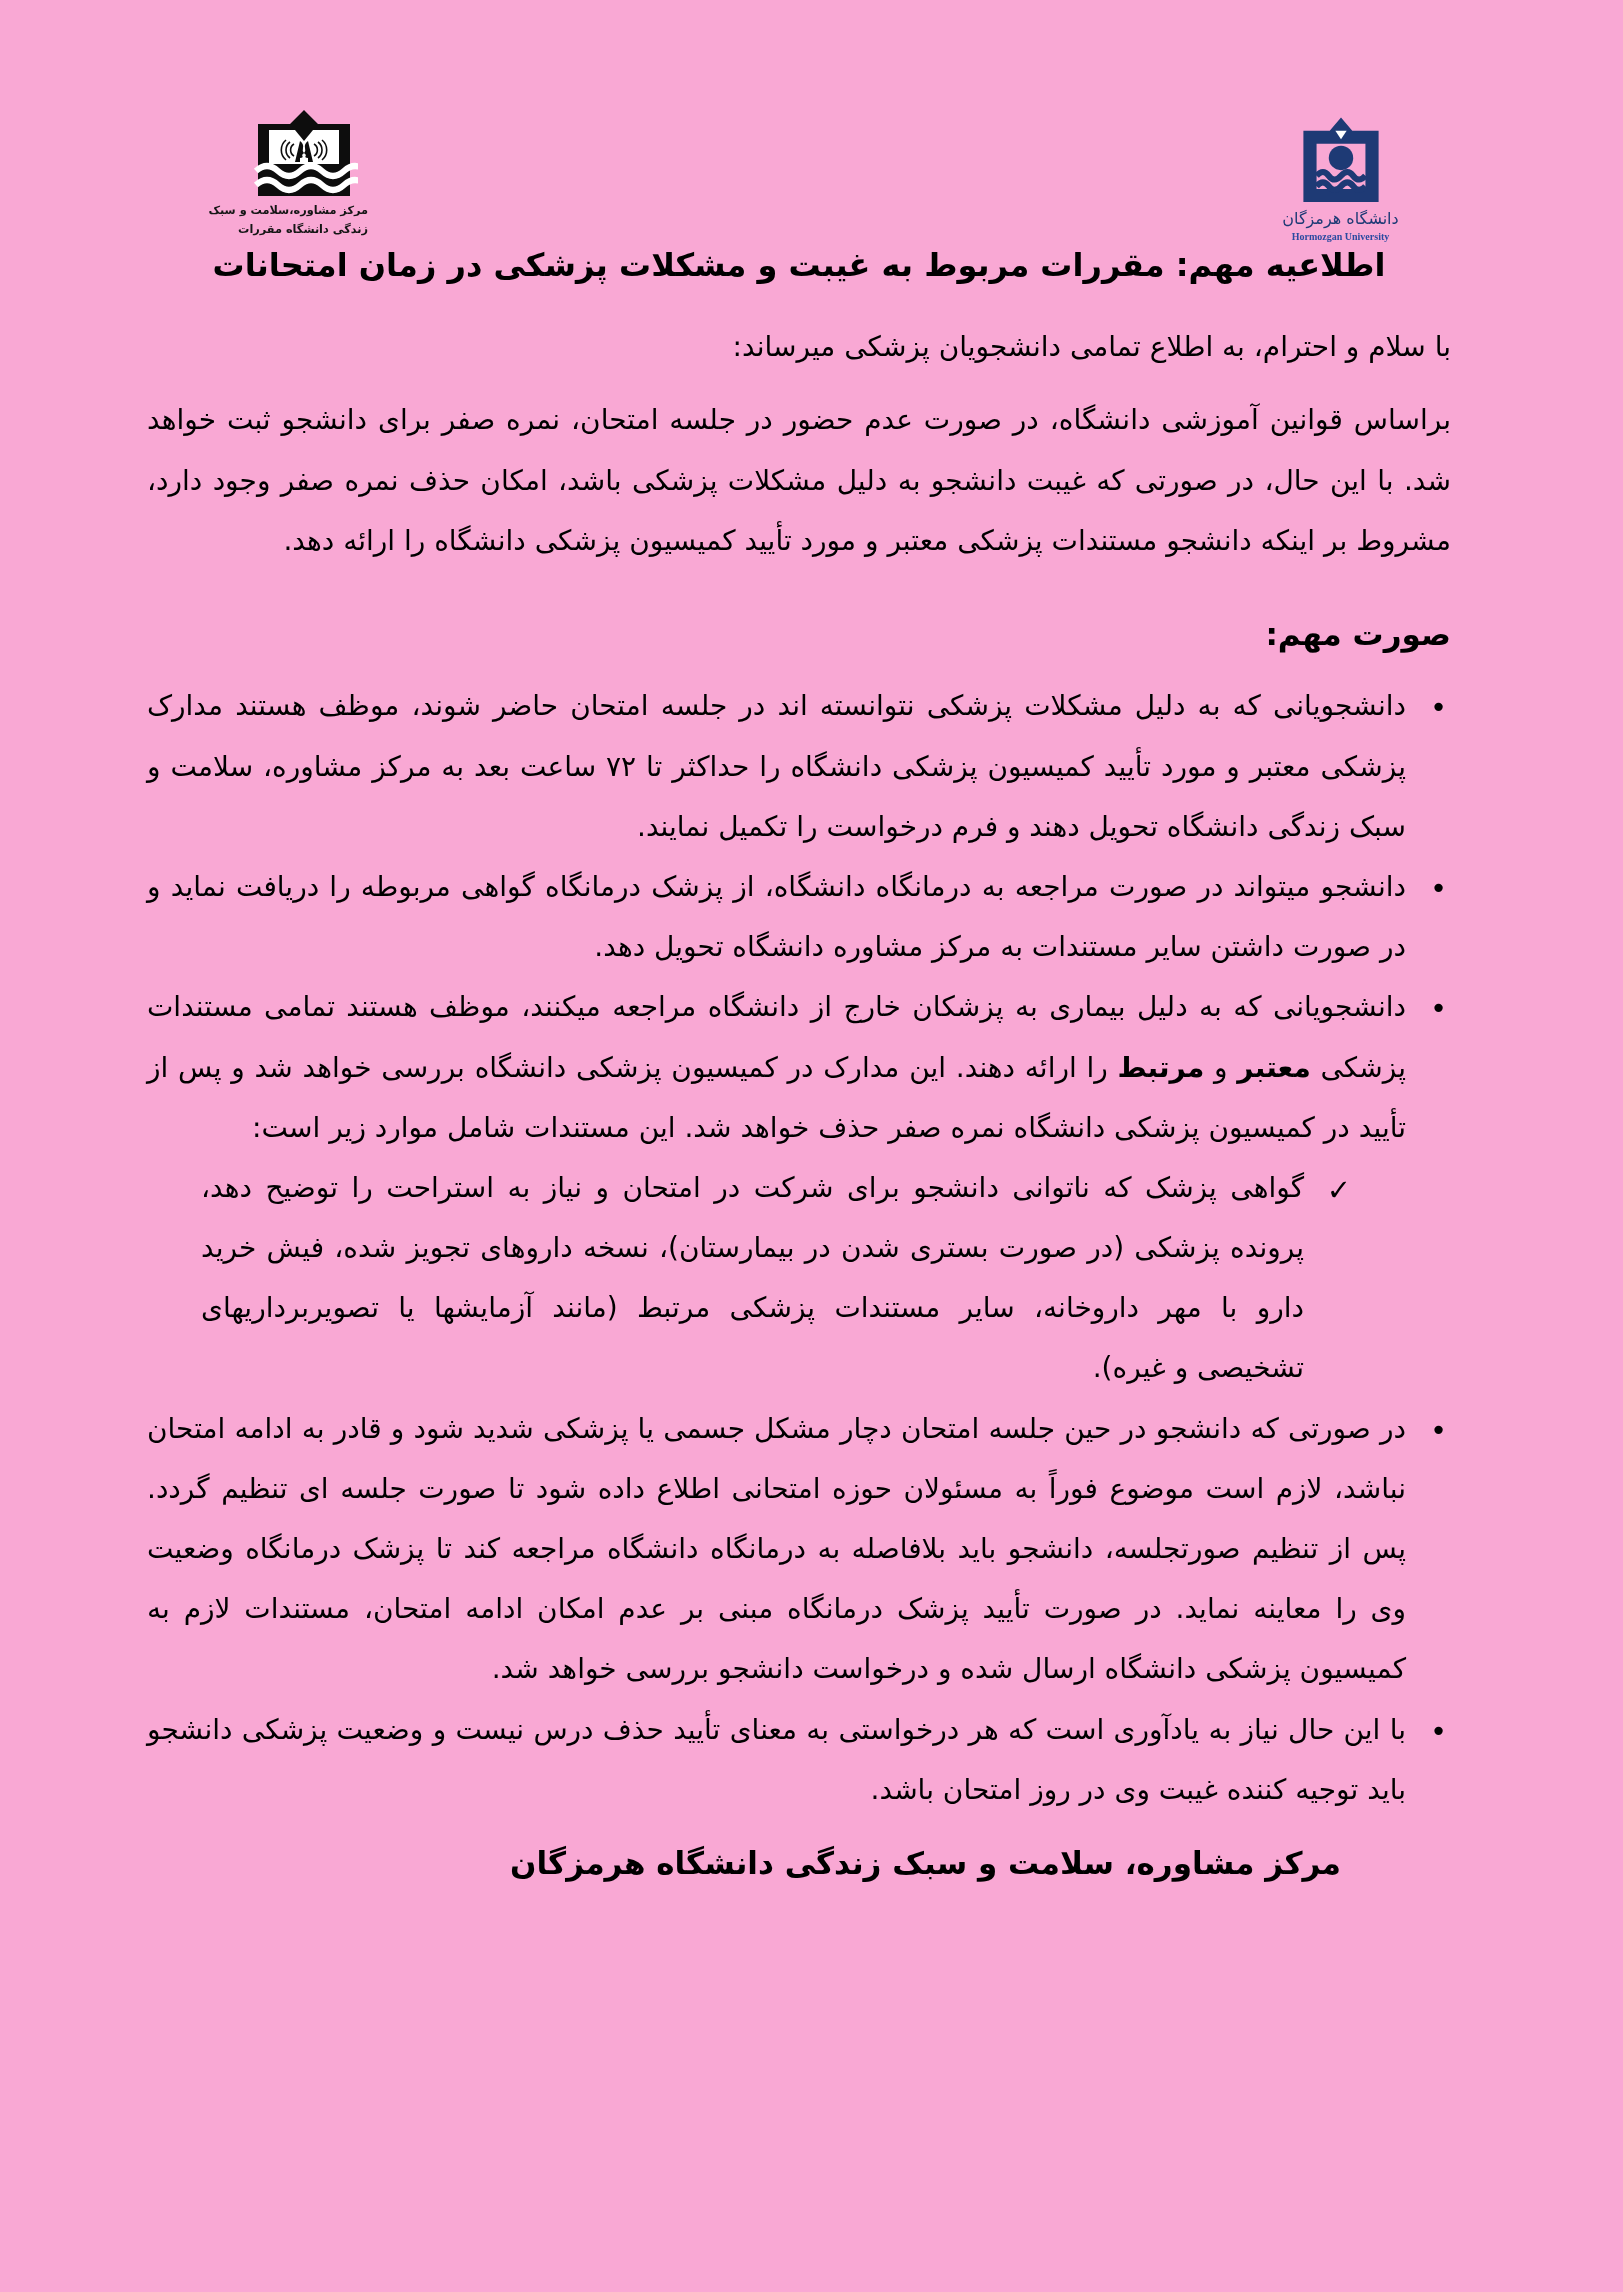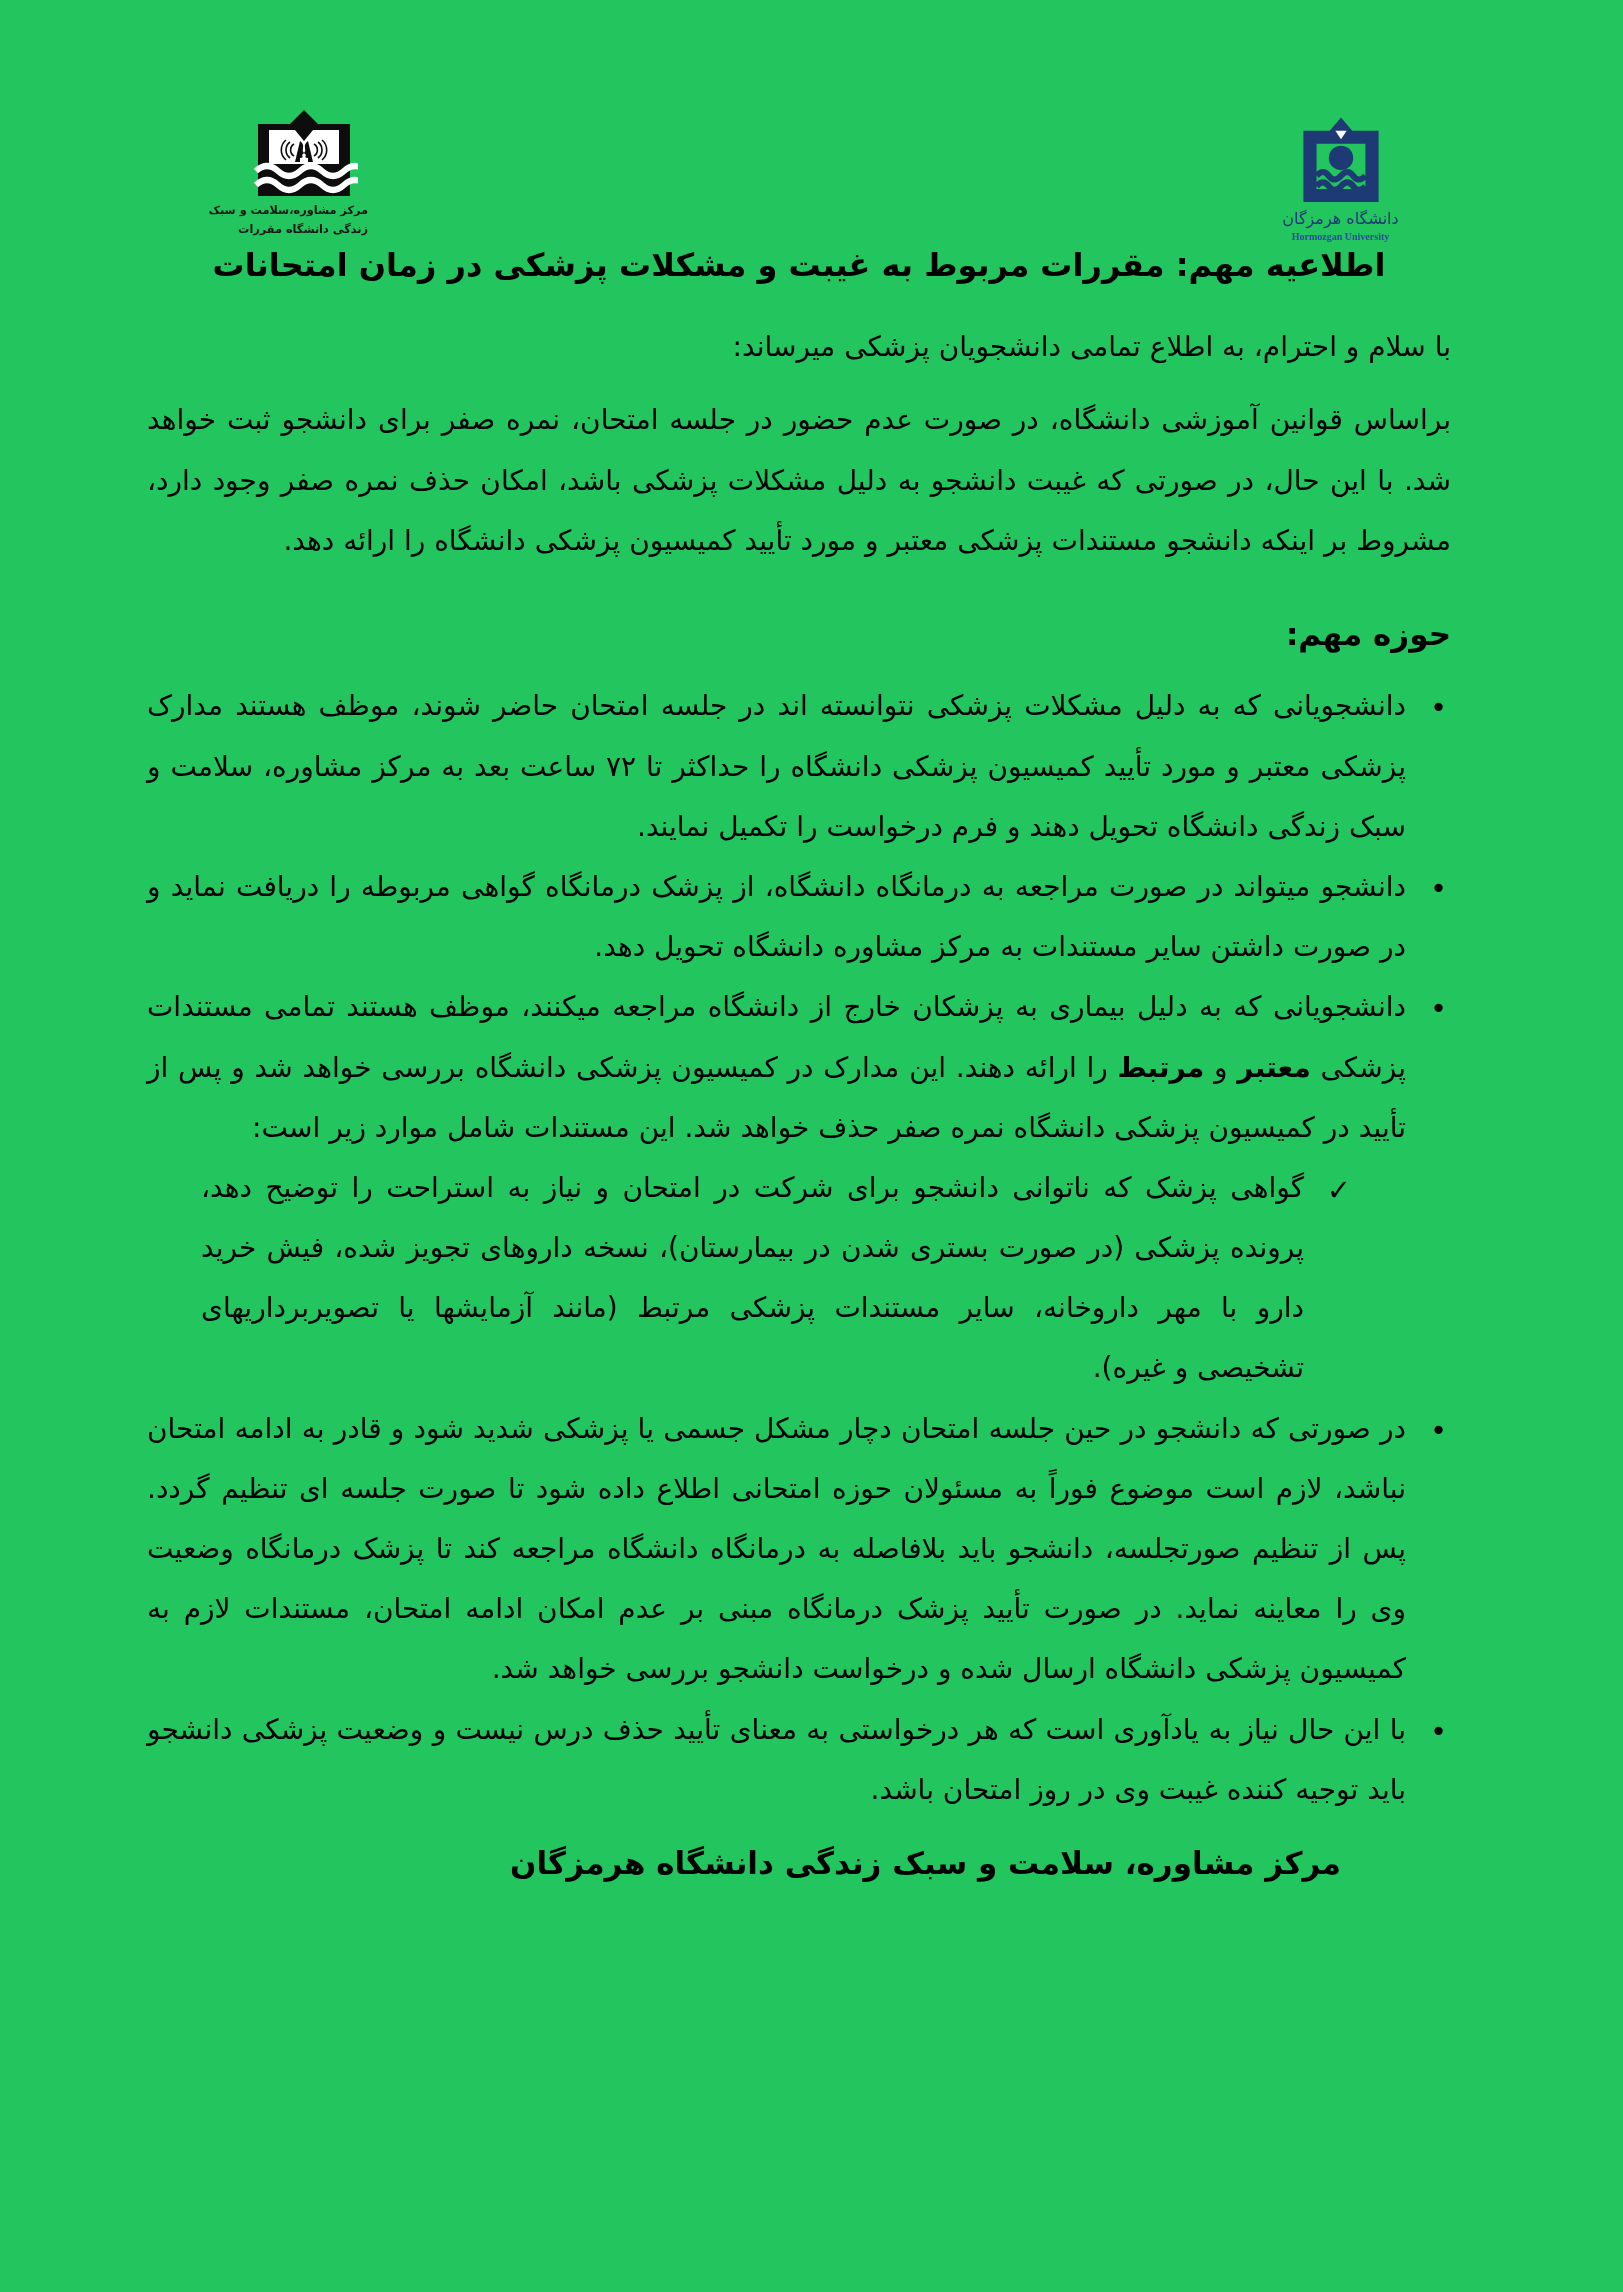--- a/index.html
+++ b/index.html
@@ -1,20 +1,20 @@
 <!DOCTYPE html>
 <html lang="fa" dir="rtl"><head>
 <meta charset="utf-8">
 <style>
   html,body{margin:0;padding:0;background:#e8e8e8;}
   .page{
     position:relative;
     width:1623px;height:2293px;
     margin:0 auto;
-    background:#22c55e;
+    background:#f9a8d4;
     overflow:hidden;
     font-family:"DejaVu Sans",sans-serif;
     color:#000;
     direction:rtl;
   }
   
   .logo-left{position:absolute;top:100px;left:239px;width:129px;text-align:center;}
   .logo-left svg{display:block;margin:0 auto;}
   .logo-left .cap{font-size:11.3px;font-weight:bold;line-height:1.4;color:#151515;margin-top:2.9px;white-space:nowrap;}
   .logo-right{position:absolute;top:110px;left:1272px;width:137px;text-align:center;}
@@ -66,21 +66,21 @@
       <path d="M24 81 q7 -8 13 0 t13 0 t13 0 t13 0" stroke="#1e3a75" stroke-width="6.5" fill="none"></path>
     </svg>
     <div class="fa">دانشگاه هرمزگان</div>
     <div class="en">Hormozgan University</div>
   </div>
 
   <div class="content">
     <h1 class="doc-title">اطلاعیه مهم: مقررات مربوط به غیبت و مشکلات پزشکی در زمان امتحانات</h1>
     <p class="greeting">با سلام و احترام، به اطلاع تمامی دانشجویان پزشکی میرساند:</p>
     <p class="intro">براساس قوانین آموزشی دانشگاه، در صورت عدم حضور در جلسه امتحان، نمره صفر برای دانشجو ثبت خواهد شد. با این حال، در صورتی که غیبت دانشجو به دلیل مشکلات پزشکی باشد، امکان حذف نمره صفر وجود دارد، مشروط بر اینکه دانشجو مستندات پزشکی معتبر و مورد تأیید کمیسیون پزشکی دانشگاه را ارائه دهد.</p>
-    <h2 class="section-heading">حوزه مهم:</h2>
+    <h2 class="section-heading">صورت مهم:</h2>
     <div class="notes">
         <div class="list-item bullet-item"><span class="marker">•</span><span class="item-text"><span>دانشجویانی که به دلیل مشکلات پزشکی نتوانسته اند در جلسه امتحان حاضر شوند، موظف هستند مدارک پزشکی معتبر و مورد تأیید کمیسیون پزشکی دانشگاه را حداکثر تا ۷۲ ساعت بعد به مرکز مشاوره، سلامت و سبک زندگی دانشگاه تحویل دهند و فرم درخواست را تکمیل نمایند.</span></span></div>
         <div class="list-item bullet-item"><span class="marker">•</span><span class="item-text"><span>دانشجو میتواند در صورت مراجعه به درمانگاه دانشگاه، از پزشک درمانگاه گواهی مربوطه را دریافت نماید و در صورت داشتن سایر مستندات به مرکز مشاوره دانشگاه تحویل دهد.</span></span></div>
         <div class="list-item bullet-item"><span class="marker">•</span><span class="item-text"><span>دانشجویانی که به دلیل بیماری به پزشکان خارج از دانشگاه مراجعه میکنند، موظف هستند تمامی مستندات پزشکی </span><b>معتبر</b><span> و </span><b>مرتبط</b><span> را ارائه دهند. این مدارک در کمیسیون پزشکی دانشگاه بررسی خواهد شد و پس از تأیید در کمیسیون پزشکی دانشگاه نمره صفر حذف خواهد شد. این مستندات شامل موارد زیر است:</span></span></div>
         <div class="list-item check-item"><span class="marker">✓</span><span class="item-text"><span>گواهی پزشک که ناتوانی دانشجو برای شرکت در امتحان و نیاز به استراحت را توضیح دهد، پرونده پزشکی (در صورت بستری شدن در بیمارستان)، نسخه داروهای تجویز شده، فیش خرید دارو با مهر داروخانه، سایر مستندات پزشکی مرتبط (مانند آزمایشها یا تصویربرداریهای تشخیصی و غیره).</span></span></div>
         <div class="list-item bullet-item"><span class="marker">•</span><span class="item-text"><span>در صورتی که دانشجو در حین جلسه امتحان دچار مشکل جسمی یا پزشکی شدید شود و قادر به ادامه امتحان نباشد، لازم است موضوع فوراً به مسئولان حوزه امتحانی اطلاع داده شود تا صورت جلسه ای تنظیم گردد. پس از تنظیم صورتجلسه، دانشجو باید بلافاصله به درمانگاه دانشگاه مراجعه کند تا پزشک درمانگاه وضعیت وی را معاینه نماید. در صورت تأیید پزشک درمانگاه مبنی بر عدم امکان ادامه امتحان، مستندات لازم به کمیسیون پزشکی دانشگاه ارسال شده و درخواست دانشجو بررسی خواهد شد.</span></span></div>
         <div class="list-item bullet-item"><span class="marker">•</span><span class="item-text"><span>با این حال نیاز به یادآوری است که هر درخواستی به معنای تأیید حذف درس نیست و وضعیت پزشکی دانشجو باید توجیه کننده غیبت وی در روز امتحان باشد.</span></span></div>
       </div>
     <p class="signature">مرکز مشاوره، سلامت و سبک زندگی دانشگاه هرمزگان</p>
   </div>

